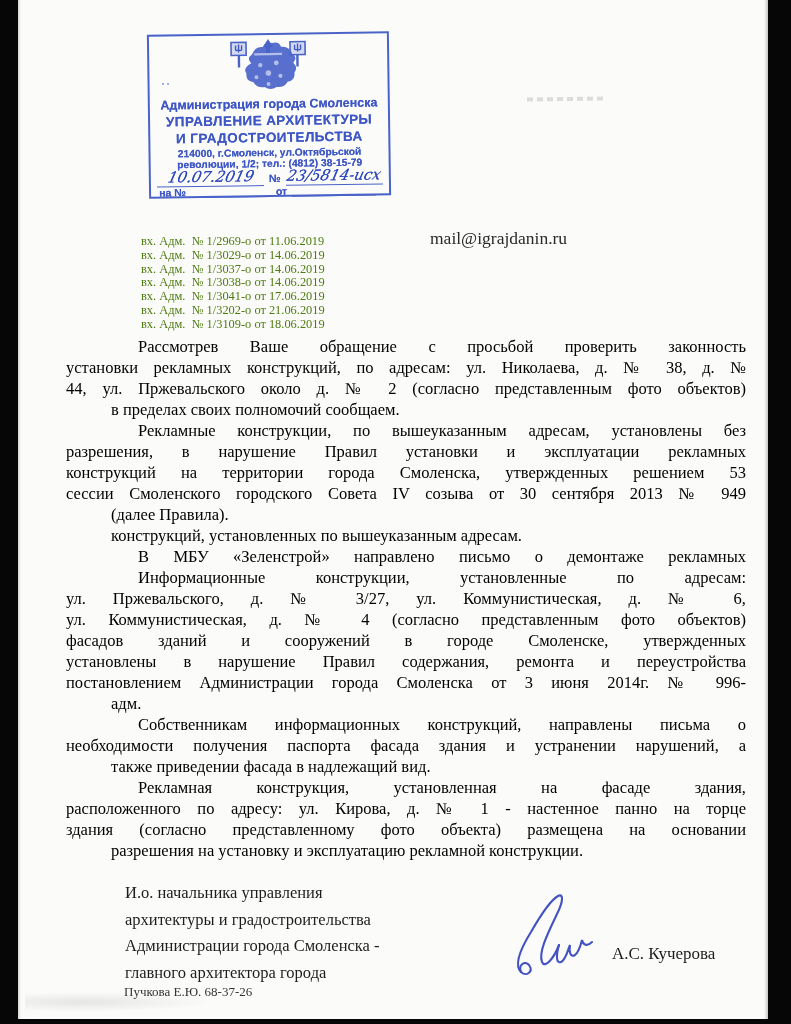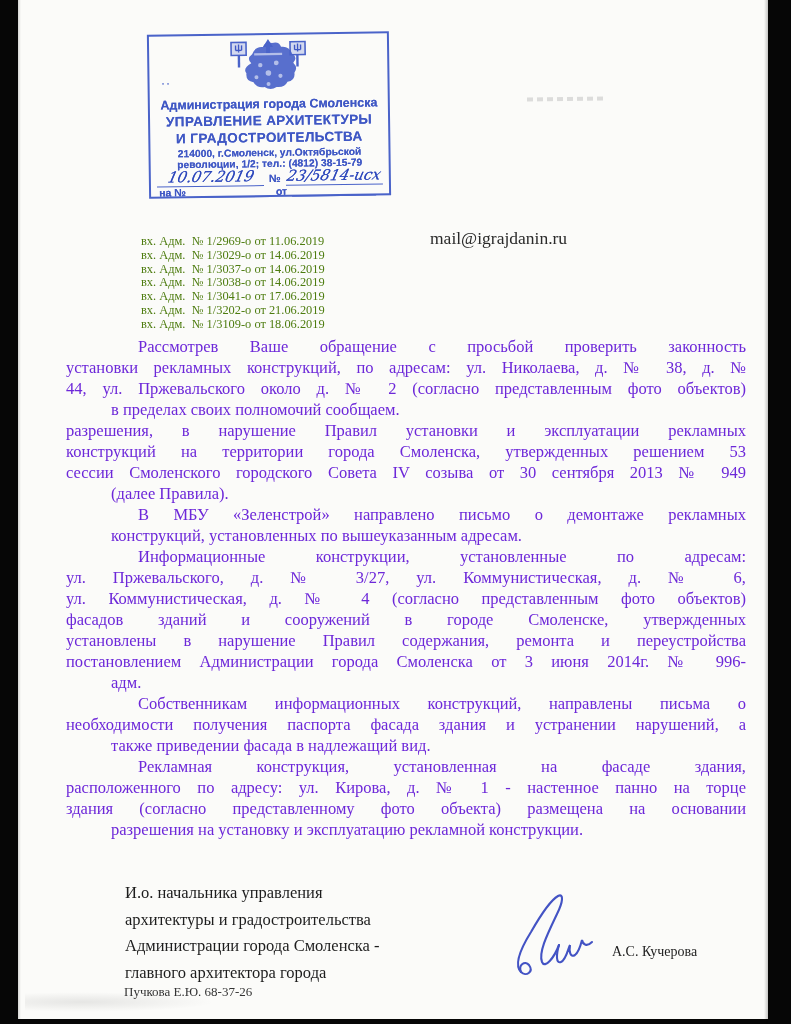--- a/index.html
+++ b/index.html
@@ -51,28 +51,28 @@
   .smudge { position:absolute; left:527px; top:97px; width:78px; height:4px; opacity:0.5;
     background:repeating-linear-gradient(90deg,#bdbdbd 0 6px, transparent 6px 10px);
     transform:rotate(-0.6deg); }
 
   
   .in-refs { position:absolute; left:141px; top:235px; font-size:12.4px; line-height:13.8px;
              color:#4d7c0f; white-space:pre; }
 
   
   .doc-body { position:absolute; left:66px; top:336px; width:680px;
-              font-size:16.5px; line-height:21px; color:#6d28d9; }
+              font-size:16.5px; line-height:21px; color:#000000; }
   .bline { text-align:justify; text-align-last:justify; white-space:normal; }
   .bline.plast { text-align-last:left;margin-left:45px; }
   .bline.first { padding-left:72px; }
 
   
   .sig-lines { position:absolute; left:125px; top:880px; font-size:16.5px; line-height:26.5px; color:#1d1d1d; }
-  .signer { position:absolute; left:612px; top:944px; font-size:14px; color:#1d1d1d;text-align:center; }
+  .signer { position:absolute; left:612px; top:944px; font-size:17px; color:#1d1d1d;text-align:center; }
   .sig-mark { position:absolute; left:505px; top:886px; }
   .executor { position:absolute; left:124px; top:984px; font-size:13px; color:#333; }
 </style>
 </head>
 <body>
 
 <div class="screen">
 
   <div class="bar bar-left"></div>
   <div class="bar bar-right"></div>
@@ -138,28 +138,29 @@
   <div class="in-refs"><div class="in-ref-line">вх. Адм.  № 1/2969-о от 11.06.2019</div><div class="in-ref-line">вх. Адм.  № 1/3029-о от 14.06.2019</div><div class="in-ref-line">вх. Адм.  № 1/3037-о от 14.06.2019</div><div class="in-ref-line">вх. Адм.  № 1/3038-о от 14.06.2019</div><div class="in-ref-line">вх. Адм.  № 1/3041-о от 17.06.2019</div><div class="in-ref-line">вх. Адм.  № 1/3202-о от 21.06.2019</div><div class="in-ref-line">вх. Адм.  № 1/3109-о от 18.06.2019</div></div>
 
   <div class="doc-body">
       <div class="paragraph">
         <div class="bline first">Рассмотрев Ваше обращение с просьбой проверить законность</div>
         <div class="bline">установки рекламных конструкций, по адресам: ул. Николаева, д. № 38, д. №</div>
         <div class="bline">44, ул. Пржевальского около д. № 2 (согласно представленным фото объектов)</div>
         <div class="bline plast">в пределах своих полномочий сообщаем.</div>
       </div>
       <div class="paragraph">
+        <div class="bline first">Рекламные конструкции, по вышеуказанным адресам, установлены без</div>
         <div class="bline">разрешения, в нарушение Правил установки и эксплуатации рекламных</div>
         <div class="bline">конструкций на территории города Смоленска, утвержденных решением 53</div>
         <div class="bline">сессии Смоленского городского Совета IV созыва от 30 сентября 2013 № 949</div>
         <div class="bline plast">(далее Правила).</div>
       </div>
       <div class="paragraph">
+        <div class="bline plast">конструкций, установленных по вышеуказанным адресам.</div>
         <div class="bline first">В МБУ «Зеленстрой» направлено письмо о демонтаже рекламных</div>
-        <div class="bline plast">конструкций, установленных по вышеуказанным адресам.</div>
       </div>
       <div class="paragraph">
         <div class="bline first">Информационные конструкции, установленные по адресам:</div>
         <div class="bline">ул. Пржевальского, д. № 3/27, ул. Коммунистическая, д. № 6,</div>
         <div class="bline">ул. Коммунистическая, д. № 4 (согласно представленным фото объектов)</div>
         <div class="bline">фасадов зданий и сооружений в городе Смоленске, утвержденных</div>
         <div class="bline">установлены в нарушение Правил содержания, ремонта и переустройства</div>
         <div class="bline">постановлением Администрации города Смоленска от 3 июня 2014г. № 996-</div>
         <div class="bline plast">адм.</div>
       </div>

